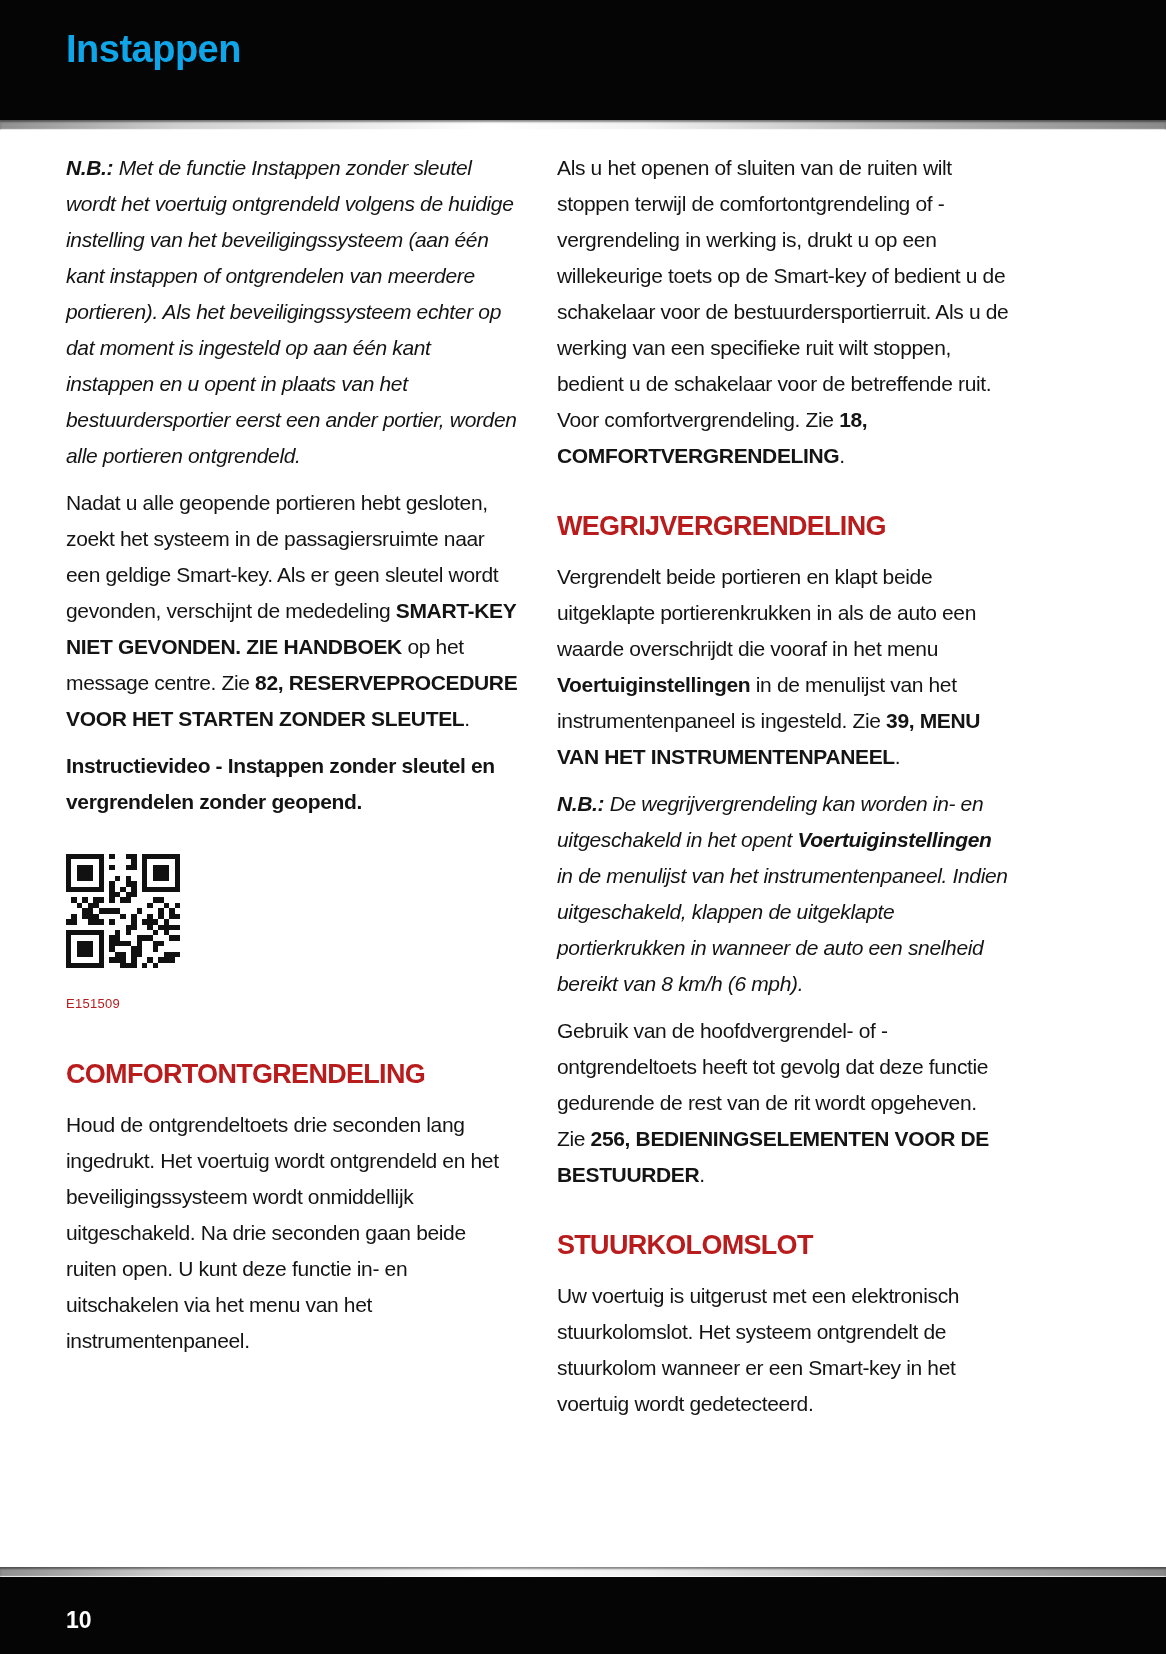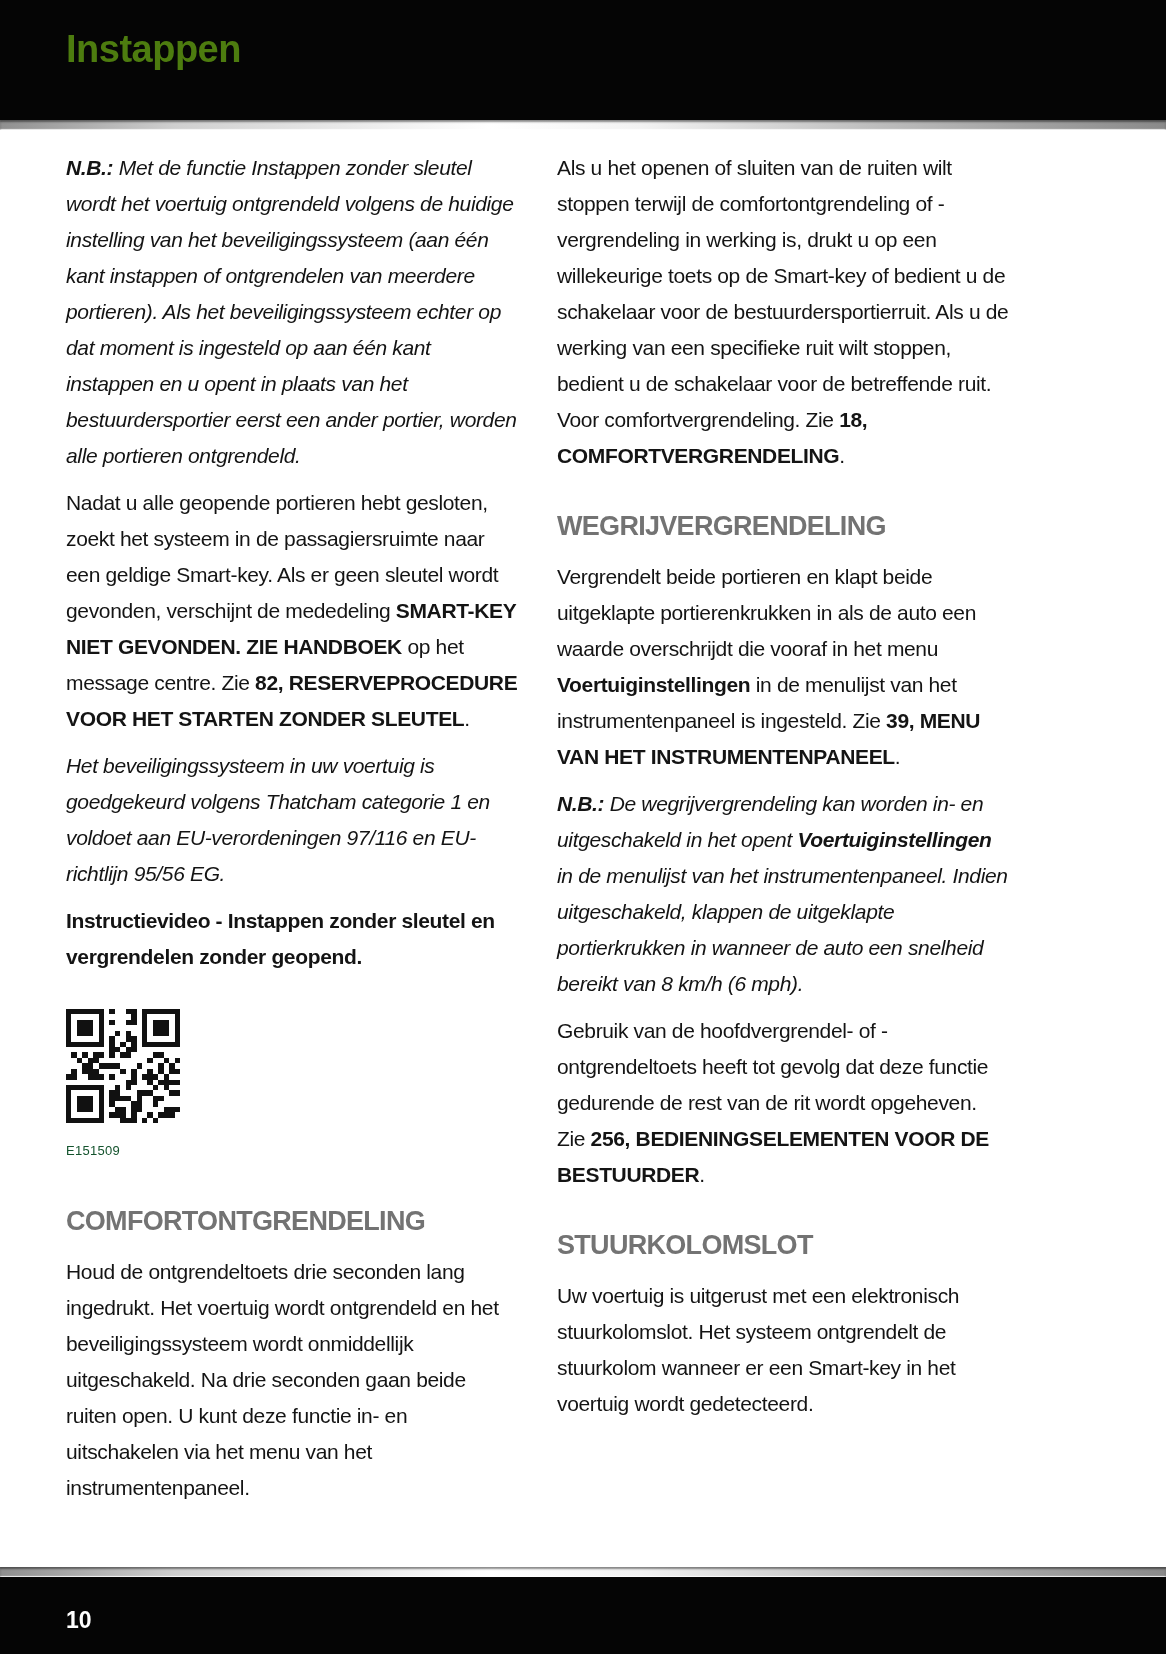--- a/index.html
+++ b/index.html
@@ -11,21 +11,21 @@
     color:#141414;
     overflow:hidden;
   }
   
   .header-bar{
     position:absolute;top:0;left:0;width:1166px;height:120px;
     background:#050505;
   }
   .header-title{
     position:absolute;left:66px;top:28px;
-    font-size:38px;font-weight:700;color:#4d7c0f;
+    font-size:38px;font-weight:700;color:#0ea5e9;
     letter-spacing:-0.5px;
   }
   .shine{
     height:10px;width:1166px;
     background:linear-gradient(90deg,#8f8f8f 0%,#cfcfcf 15%,#ffffff 42%,#f2f2f2 55%,#bdbdbd 75%,#8a8a8a 100%);
     box-shadow:inset 0 2px 2px rgba(0,0,0,.45), inset 0 -1px 1px rgba(255,255,255,.85);
   }
   .header-shine{position:absolute;top:120px;left:0;}
   
   .footer-shine{position:absolute;top:1567px;left:0;}
@@ -46,44 +46,43 @@
   .column-left{left:66px;}
   .column-right{left:557px;}
   .para,.note{margin:0 0 11px 0;}
   .note{font-style:italic;}
   .run-n{font-weight:400;font-style:normal;}
   .run-b{font-weight:700;}
   .run-i{font-style:italic;}
   .run-bi{font-weight:700;font-style:italic;}
   .section-heading{
     font-size:27px;font-weight:700;letter-spacing:-0.7px;
-    margin:34px 0 15px 0;color:#737373;
+    margin:34px 0 15px 0;color:#b91c1c;
   }
   
   .qr-block{margin:34px 0 22px 0;}
   .qr-svg{display:block;width:114px;height:114px;}
   .qr-label{
-    display:block;margin-top:10px;
-    font-size:13px;letter-spacing:0.3px;color:#14532d;
+    display:block;margin-top:18px;
+    font-size:13px;letter-spacing:0.3px;color:#b91c1c;
   }
 </style>
 </head>
 <body>
 
 <div class="page">
 
   <div class="header-bar">
     <div class="header-title">Instappen</div>
   </div>
   <div class="shine header-shine"></div>
 
   <div class="column column-left">
       <p class="note"><span class="run-bi">N.B.: </span><span class="run-i">Met de functie Instappen zonder sleutel wordt het voertuig ontgrendeld volgens de huidige instelling van het beveiligingssysteem (aan één kant instappen of ontgrendelen van meerdere portieren). Als het beveiligingssysteem echter op dat moment is ingesteld op aan één kant instappen en u opent in plaats van het bestuurdersportier eerst een ander portier, worden alle portieren ontgrendeld.</span></p>
       <p class="para"><span class="run-n">Nadat u alle geopende portieren hebt gesloten, zoekt het systeem in de passagiersruimte naar een geldige Smart-key. Als er geen sleutel wordt gevonden, verschijnt de mededeling </span><span class="run-b">SMART-KEY NIET GEVONDEN. ZIE HANDBOEK</span><span class="run-n"> op het message centre. Zie </span><span class="run-b">82, RESERVEPROCEDURE VOOR HET STARTEN ZONDER SLEUTEL</span><span class="run-n">.</span></p>
-      <p class="note"><span class="run-i">Het beveiligingssysteem in uw voertuig is goedgekeurd volgens Thatcham categorie 1 en voldoet aan EU-verordeningen 97/116 en EU-richtlijn 95/56 EG.</span></p>
       <p class="para"><span class="run-b">Instructievideo - Instappen zonder sleutel en vergrendelen zonder geopend.</span></p>
       <div class="qr-block">
         <svg class="qr-svg" viewBox="0 0 21 21" shape-rendering="crispEdges" fill="#111">
           <rect x="0" y="0" width="1" height="1"></rect>
           <rect x="1" y="0" width="1" height="1"></rect>
           <rect x="2" y="0" width="1" height="1"></rect>
           <rect x="3" y="0" width="1" height="1"></rect>
           <rect x="4" y="0" width="1" height="1"></rect>
           <rect x="5" y="0" width="1" height="1"></rect>
           <rect x="6" y="0" width="1" height="1"></rect>

